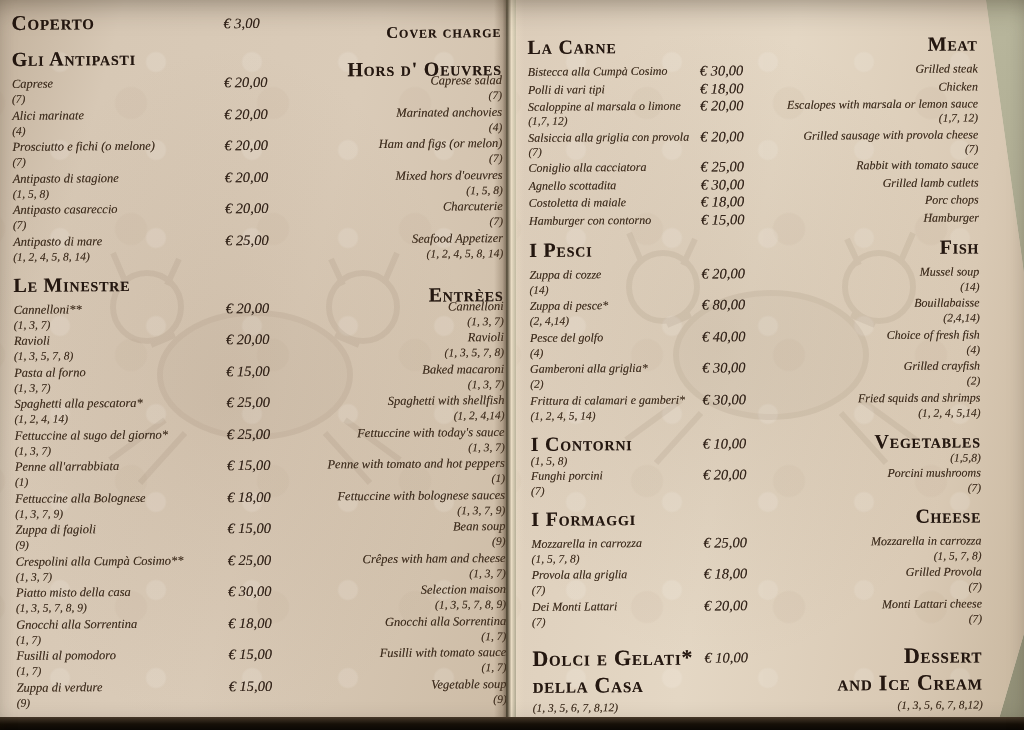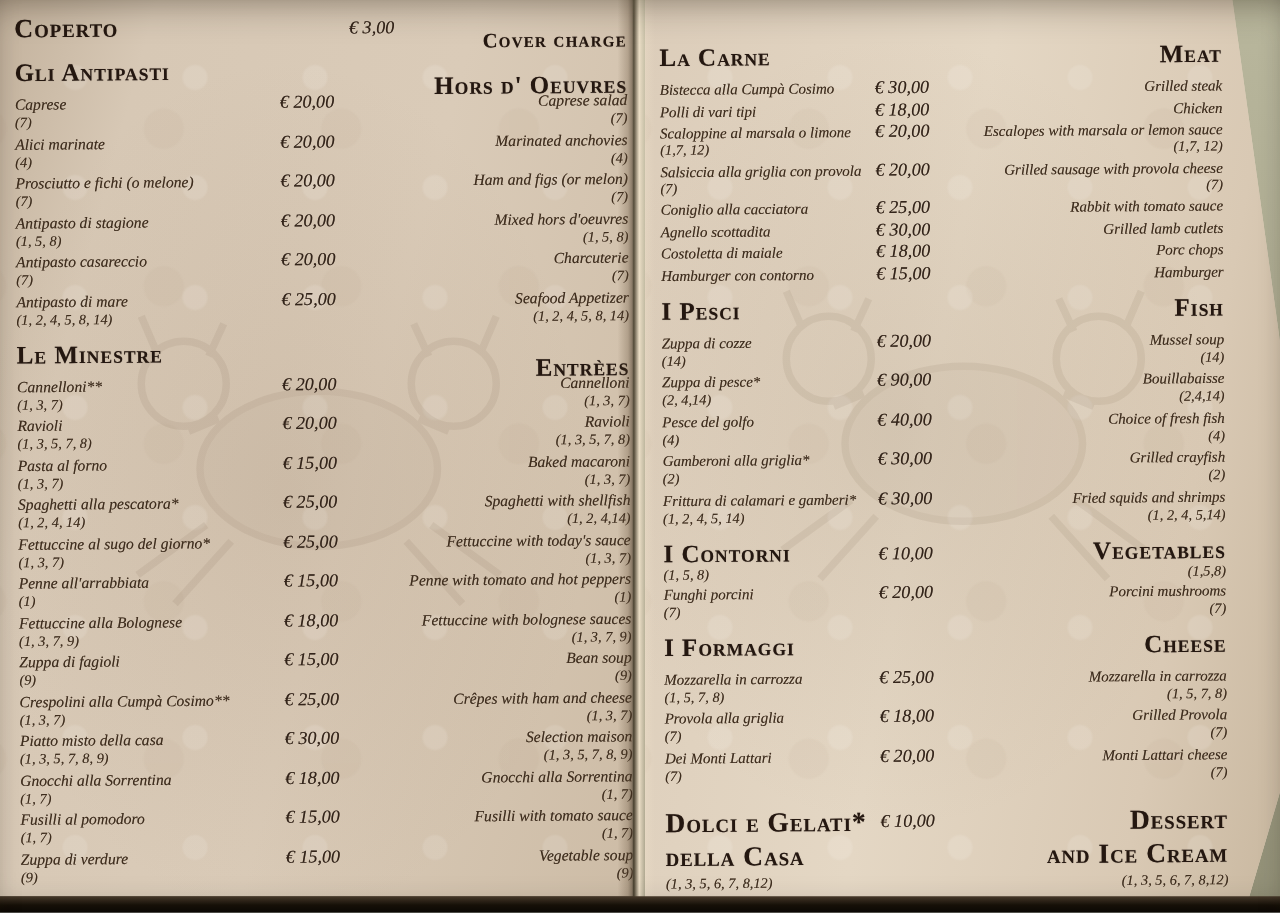--- a/index.html
+++ b/index.html
@@ -54,21 +54,21 @@
   .pr{font-style:italic;font-size:14.5px;line-height:15px;color:#33241a;white-space:nowrap;
       text-shadow:0 0 .5px rgba(51,36,26,.55);}
   .en{text-align:right;}
   .h-it,.h-en{font-variant:small-caps;font-weight:700;font-size:20px;line-height:26px;
       letter-spacing:.8px;color:#241710;text-shadow:0 0 .6px rgba(36,23,16,.5);}
   .h-en{text-align:right;}
   .sec-head{margin-top:8px;margin-bottom:5px;}
   .offset{position:relative;top:13px;}
   .coperto-row{margin-bottom:10px;}
   .coperto-row .h-it{font-size:21px;}
-  .coperto-row .pr{padding-top:8px;text-align:right;}
+  .coperto-row .pr{padding-top:8px;}
   .h-en.small{font-size:16.5px;letter-spacing:1px;}
   .single .nm{line-height:14px;}
   .dessert{margin-top:16px;}
   .dessert .h-it,.dessert .h-en{font-size:22px;line-height:27px;white-space:nowrap;}
   .dessert .alg{margin-top:2px;}
   .dessert .pr{padding-top:7px;}
   .contorni-alg-row{margin-top:-3px;margin-bottom:1px;}
 </style>
 </head>
 <body>
@@ -484,21 +484,21 @@
                 <div class="nm">Mussel soup</div>
                 <div class="alg">(14)</div>
               </div>
             </div>
 
             <div class="row">
               <div>
                 <div class="nm">Zuppa di pesce*</div>
                 <div class="alg">(2, 4,14)</div>
               </div>
-              <div class="pr">€ 90,00</div>
+              <div class="pr">€ 80,00</div>
               <div class="en">
                 <div class="nm">Bouillabaisse</div>
                 <div class="alg">(2,4,14)</div>
               </div>
             </div>
 
             <div class="row">
               <div>
                 <div class="nm">Pesce del golfo</div>
                 <div class="alg">(4)</div>

